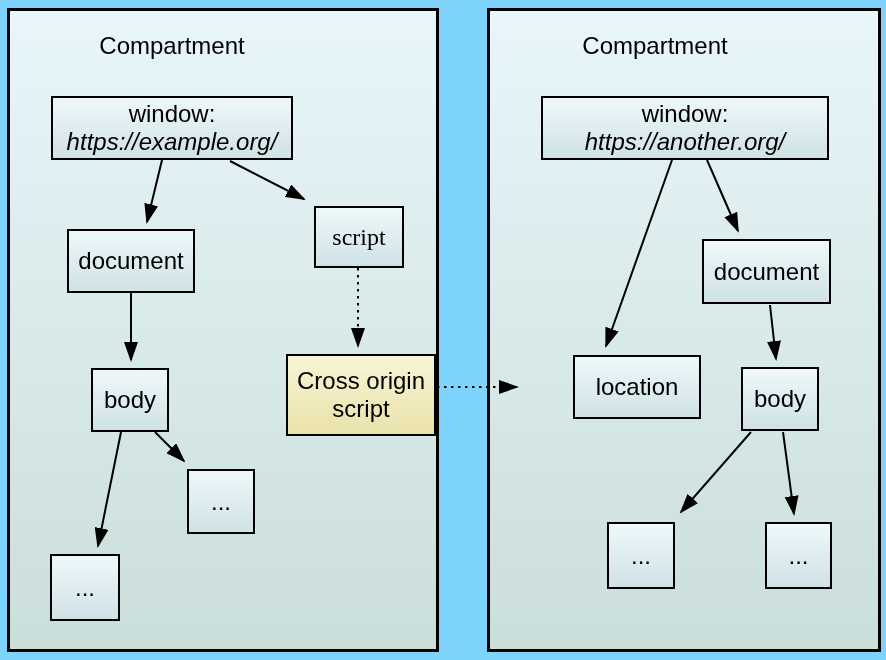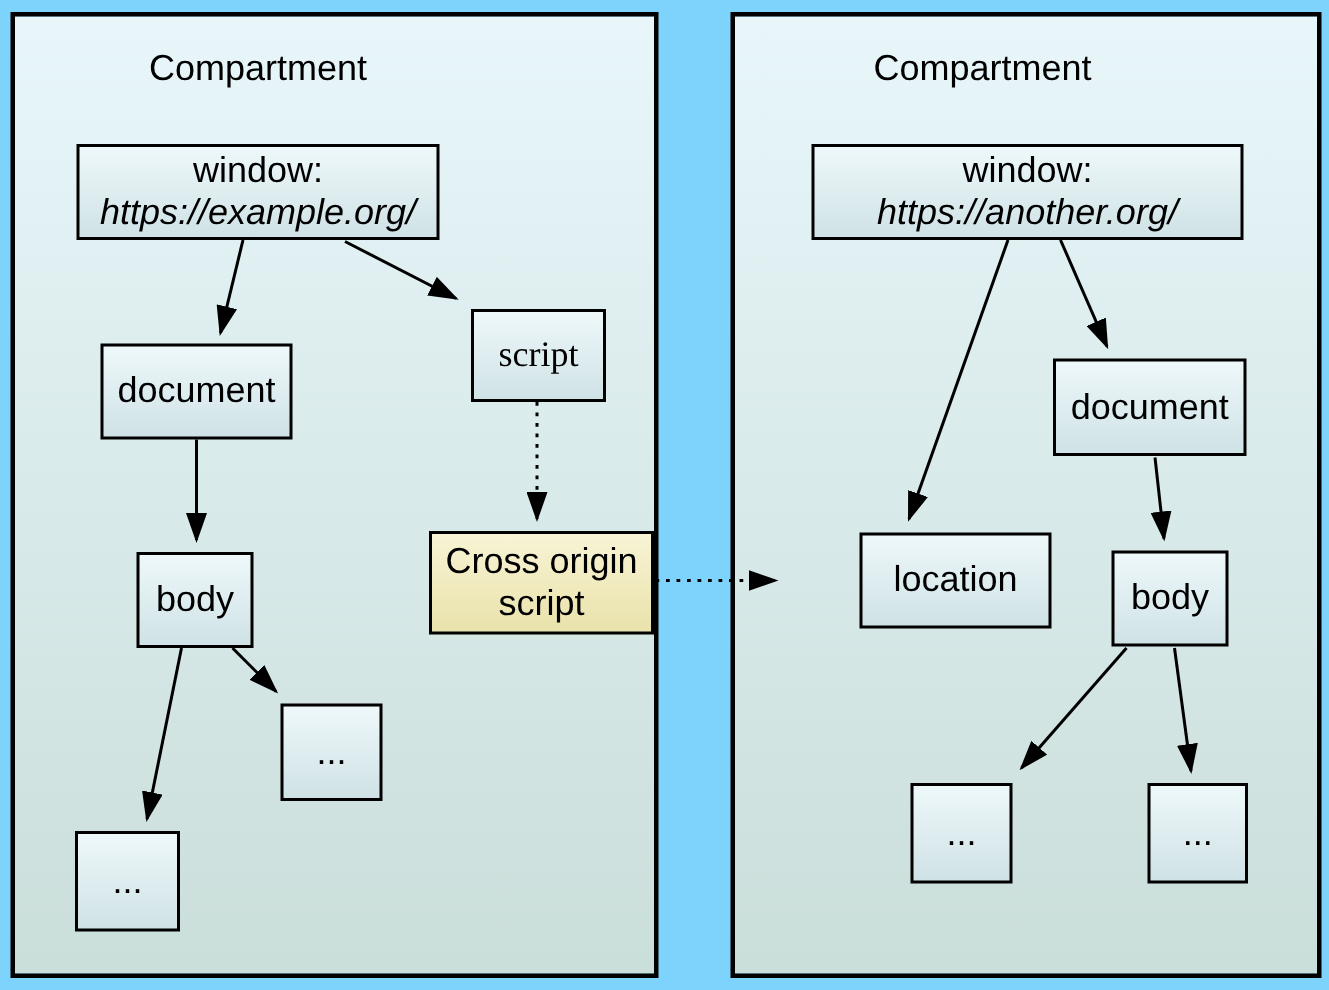--- a/index.html
+++ b/index.html
@@ -61,21 +61,21 @@
   .node.dots { line-height: 24px; }
 
   
   .window-left    { left: 51px;  top: 96px;  width: 242px; height: 64px; }
   .window-right   { left: 541px; top: 96px;  width: 288px; height: 64px; }
   .document-left  { left: 67px;  top: 229px; width: 128px; height: 64px; }
   .script-node    { left: 314px; top: 206px; width: 90px;  height: 62px; font-family: Liberation Serif, serif; }
   .body-left      { left: 91px;  top: 368px; width: 78px;  height: 64px; }
   .dots-left-a    { left: 187px; top: 469px; width: 68px;  height: 65px; }
   .dots-left-b    { left: 50px;  top: 554px; width: 70px;  height: 67px; }
-  .wrapper        { left: 286px; top: 354px; width: 150px; height: 69px; }
+  .wrapper        { left: 286px; top: 354px; width: 150px; height: 82px; }
   .location-node  { left: 525px; top: 355px; width: 128px; height: 64px; margin-left: 48px; }
   .document-right { left: 702px; top: 239px; width: 129px; height: 65px; }
   .body-right     { left: 741px; top: 367px; width: 78px;  height: 64px; }
   .dots-right-a   { left: 607px; top: 522px; width: 68px;  height: 67px; }
   .dots-right-b   { left: 765px; top: 522px; width: 67px;  height: 67px; }
 
   .arrow-layer line {
     stroke: #000;
     stroke-width: 2;
   }

